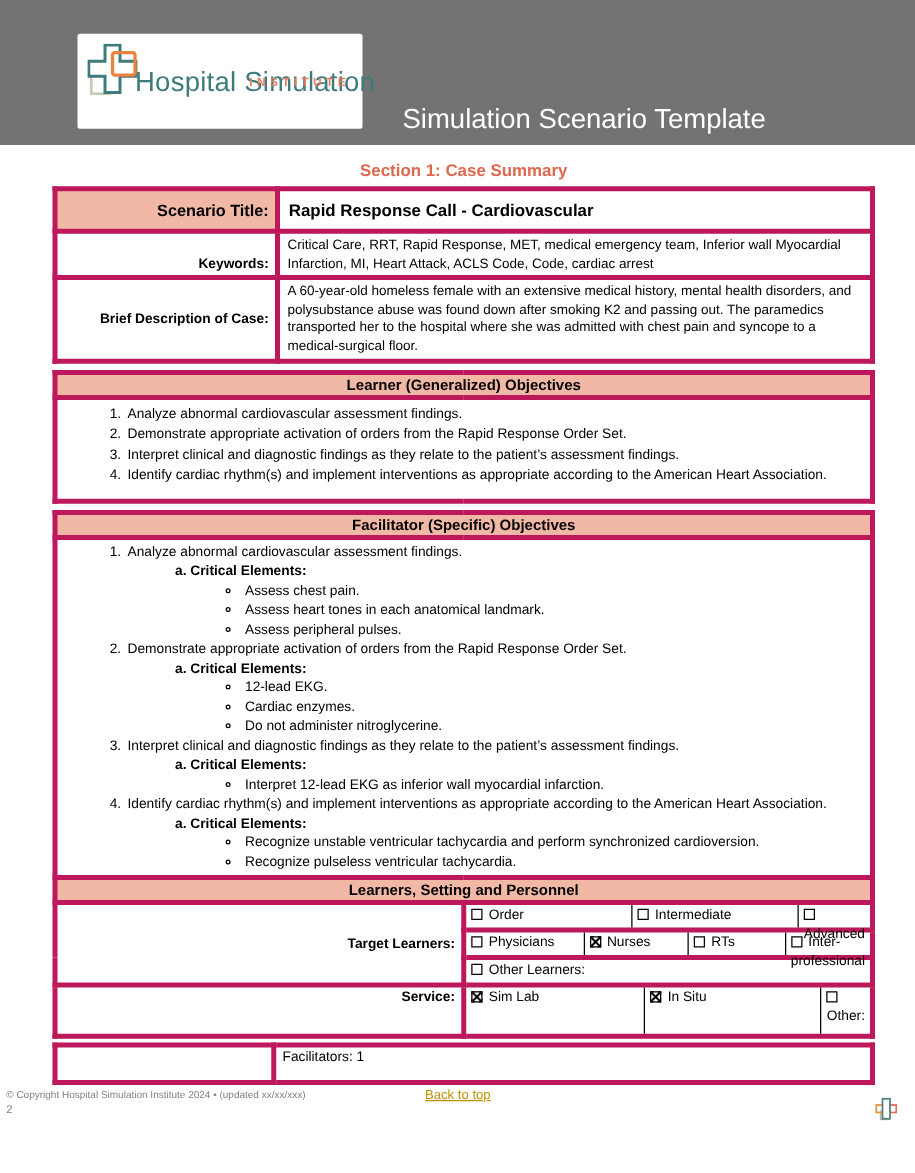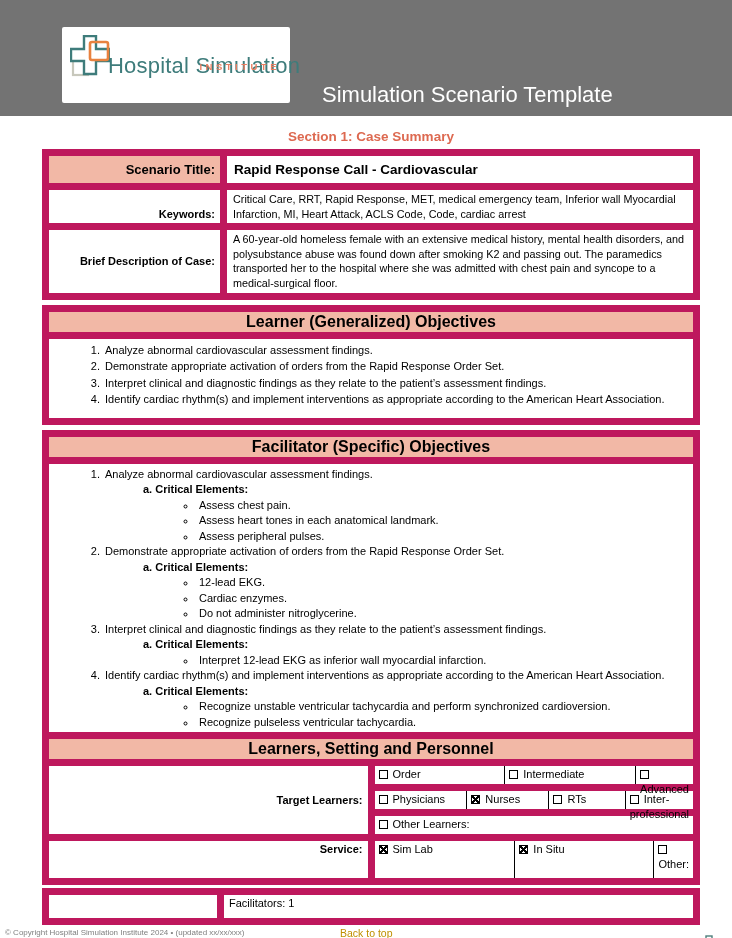--- a/index.html
+++ b/index.html
@@ -20,25 +20,25 @@
   .logo-cross { position:absolute; left:0; top:2px; }
   .logo-name { position:absolute; left:38px; top:20px; color:#3E7C7B; font-size:22px; font-weight:400; letter-spacing:0.2px; white-space:nowrap; }
   .logo-sub  { position:absolute; right:2px; top:28px; color:#E87E61; font-size:9.5px; font-weight:700; letter-spacing:3.5px; }
   .banner-title { position:absolute; left:322px; top:82px; color:#fff; font-size:22px; white-space:nowrap; }
 
   
   .content { margin:0 32px 0 42px; width:658px; }
   .section-heading { margin:13px 0 5px 0; text-align:center; font-size:13.5px; font-weight:700; color:#DD6950; }
 
   table { border-collapse:collapse; width:658px; table-layout:fixed; }
-  td { border:7px solid #be185d; padding:1px 5px; vertical-align:middle; }
+  td { border:4px solid #be185d; padding:1px 5px; vertical-align:middle; }
   .lblcol { width:178px; }
   .lbl { text-align:right; font-weight:700; padding-right:5px; }
   .salmon { background:#F2B8A6; }
-  .bar { background:#F2B8A6; text-align:center; font-weight:700; font-size:16px; height:16px; padding:1px 4px; }
+  .bar { background:#F2B8A6; text-align:center; font-weight:700; font-size:12px; height:16px; padding:1px 4px; }
 
   .case-title-row td { height:34px; }
   .case-title-lbl { font-size:13px; }
   .case-title-val { font-weight:700; font-size:13.5px; padding-left:7px; }
   .wrap-cell { font-size:10.8px; line-height:14.6px; padding:2px 6px; }
   .lbl-bottom { vertical-align:bottom; padding-bottom:3px;margin-left:16px; }
   .gap5 { height:5px; }
   .gap3 { height:3px; }
 
   .times-row td { height:18px; font-size:11px; padding:1px 4px; }

